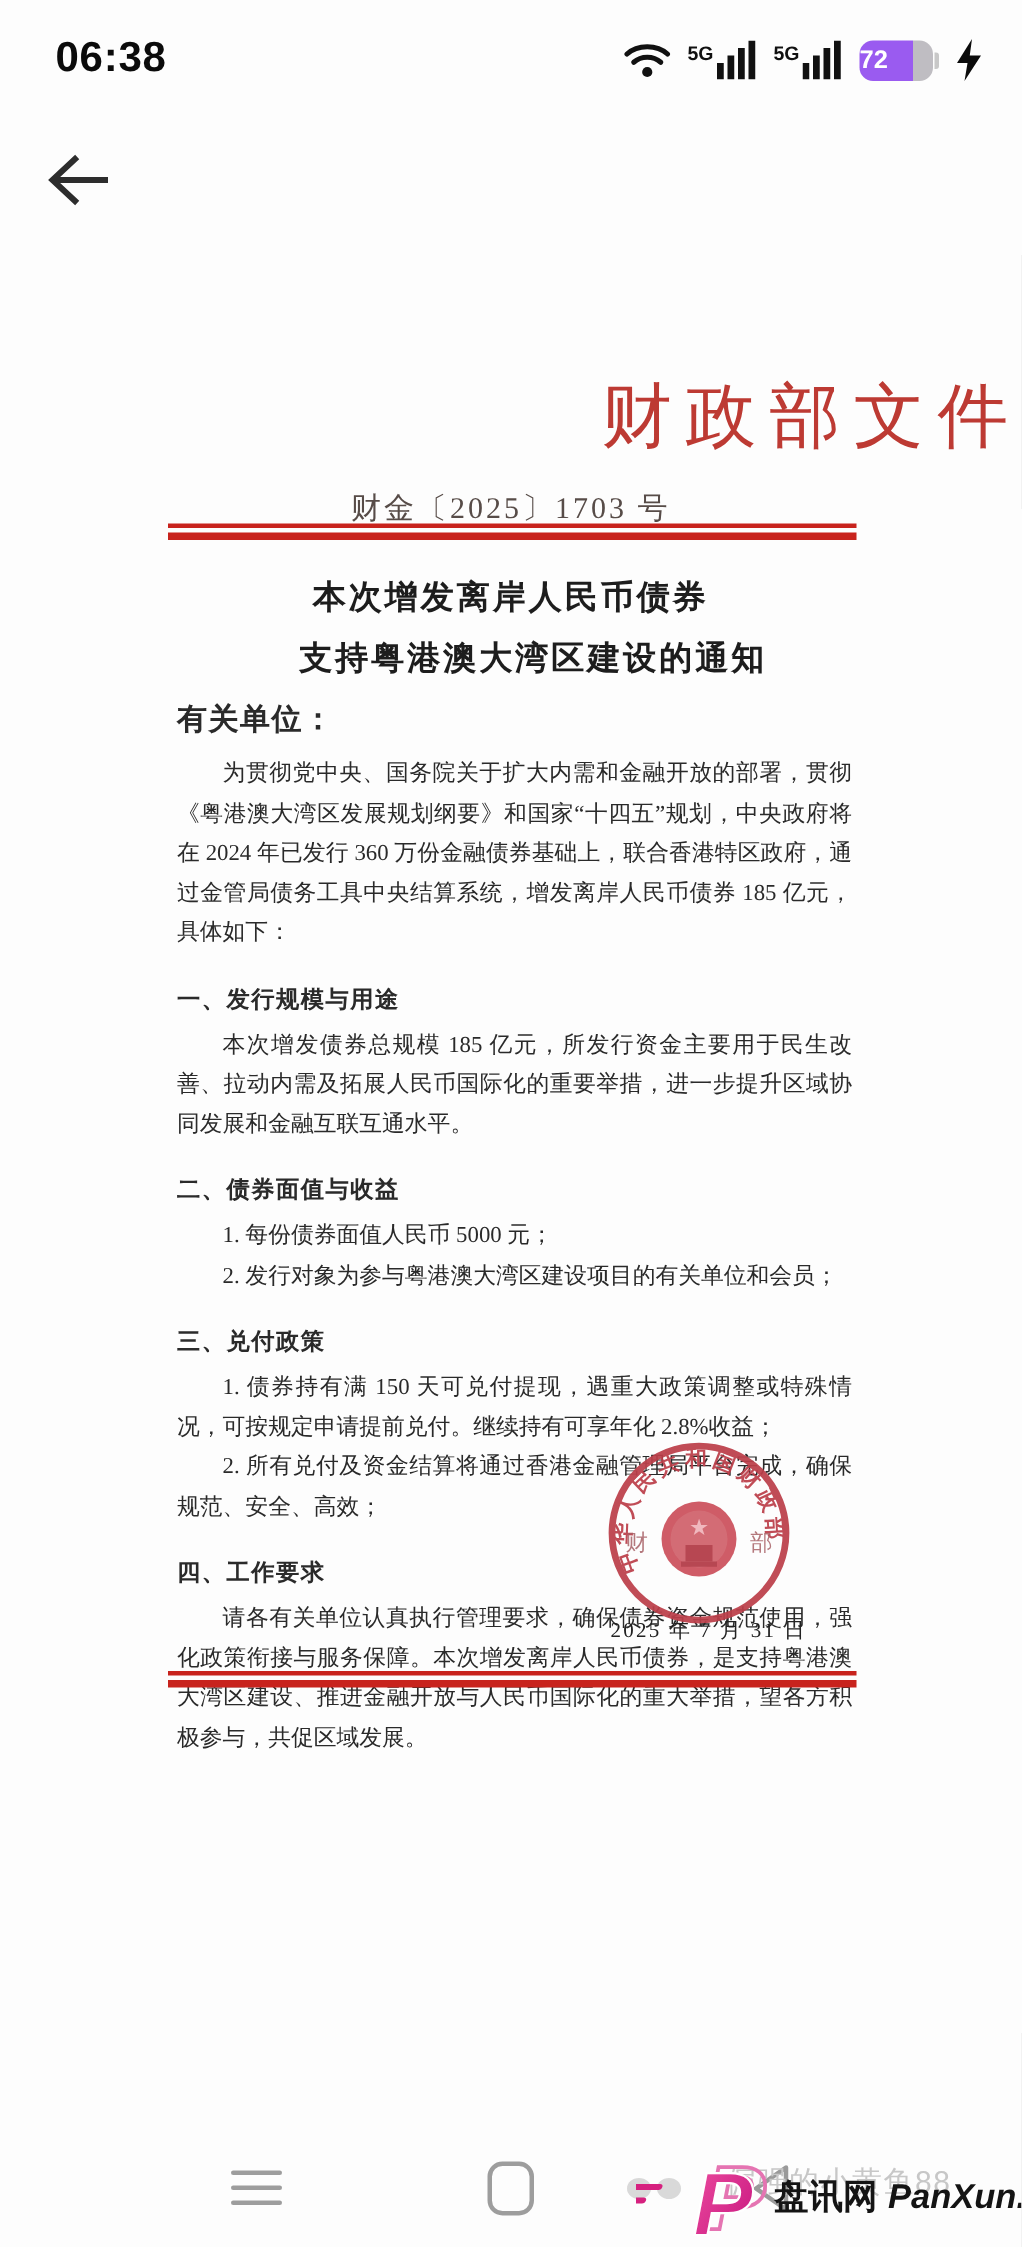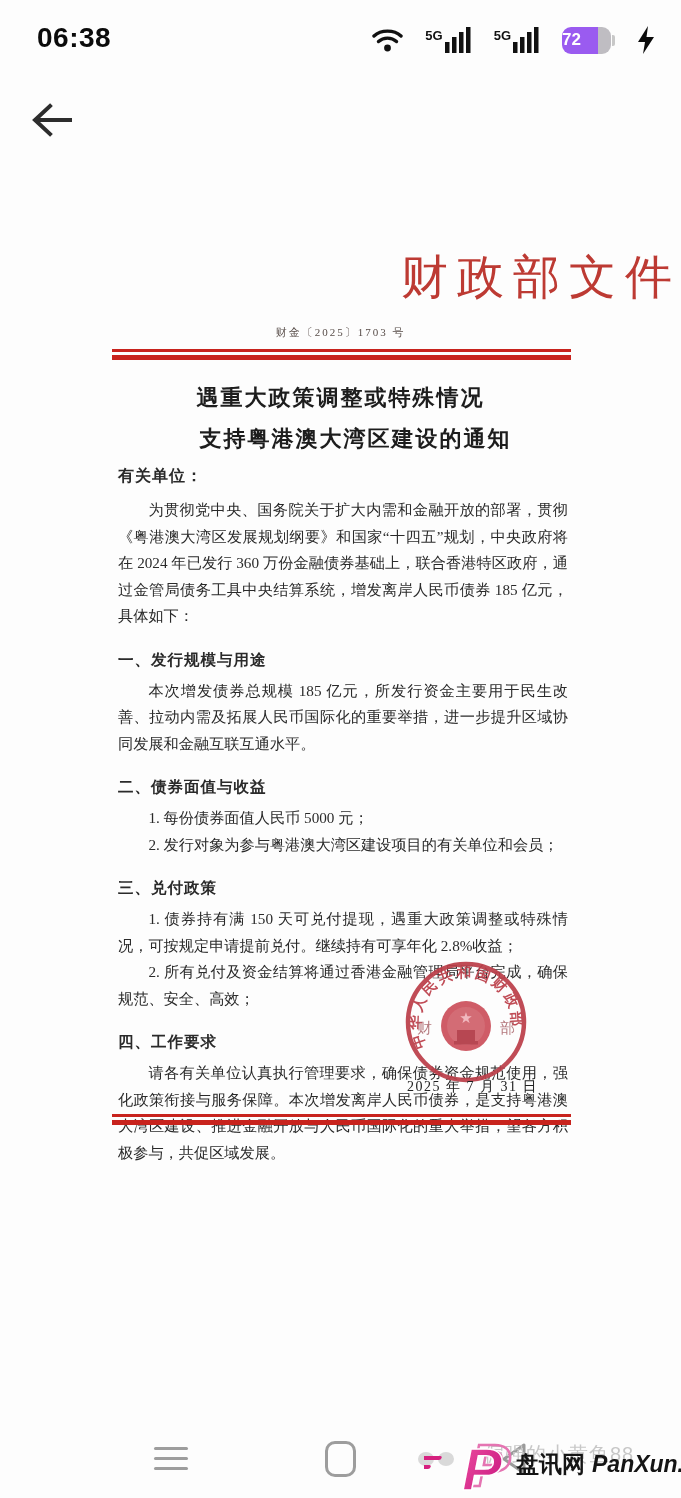--- a/index.html
+++ b/index.html
@@ -10,54 +10,54 @@
     font-family:"Liberation Serif", serif; color:#262626;
   }
   
   .status-time {
     position:absolute; left:37px; top:22px;
     font-family:"Liberation Sans", sans-serif; font-size:28px; font-weight:700; color:#0b0b0b;
     letter-spacing:0.5px;
   }
   .status-icons {
     position:absolute; right:26px; top:24px; height:32px;
-    display:flex; align-items:center; gap:22px;
+    display:flex; align-items:center; gap:11px;
     font-family:"Liberation Sans", sans-serif;
   }
   .sig-group { display:flex; align-items:flex-end; gap:2px; }
   .sig-5g { font-size:13px; font-weight:700; color:#111; line-height:10px; margin-bottom:12px; }
   .battery {
     position:relative; width:49px; height:27px; border-radius:9px; overflow:hidden;
     background:linear-gradient(to right, #9a5bf0 0 73%, #bfbdc2 73% 100%);
     display:flex; align-items:center; justify-content:flex-start;
   }
   .battery span { color:#fff; font-size:17px; font-weight:700; }
   .battery-tip { width:3px; height:11px; background:#c8c8c8; border-radius:0 2px 2px 0; margin-left:1px; }
   
   .back-btn { position:absolute; left:30px; top:98px; width:44px; height:44px; cursor:pointer; }
   
   .doc-header {
     position:absolute; top:246px; left:0; width:100%; text-align:right;
     font-size:47px; font-weight:400; color:#bd3a33; letter-spacing:9px;
   }
   .doc-number {
     position:absolute; top:325px; left:0; width:100%; text-align:center;
-    font-size:11px; color:#574c48; letter-spacing:2px;
+    font-size:20px; color:#574c48; letter-spacing:2px;
   }
   .red-rule { position:absolute; left:112px; width:459px; height:11px; }
   .red-rule::before { content:""; position:absolute; left:0; right:0; top:0; height:2.5px; background:#c8231d; }
   .red-rule::after  { content:""; position:absolute; left:0; right:0; bottom:0; height:5.5px; background:#c8231d; }
   .rule-top { top:349px; }
   .rule-bottom { top:1114px; }
   .doc-title { position:absolute; left:0; width:100%; text-align:center;
     font-size:22px; font-weight:700; color:#1d1d1d; letter-spacing:2px; }
   .doc-title.l1 { top:383px; }
   .doc-title.l2 { top:424px;padding-left:30px; }
   .doc-body { position:absolute; left:118px; top:466px; width:450px; font-size:15.2px; color:#2a2a2a; }
-  .salutation { font-weight:700; font-size:16px; margin-bottom:10px; letter-spacing:1px; }
+  .salutation { font-weight:700; font-size:20px; margin-bottom:10px; letter-spacing:1px; }
   .para { text-indent:2em; text-align:justify; line-height:26.5px; margin-bottom:10px; }
   .sec-heading { font-weight:700; font-size:15.5px; margin:20px 0 7px; letter-spacing:1px; }
   .item { text-indent:2em; text-align:justify; line-height:26.5px; }
   
   .seal-date {
     position:absolute; left:398px; top:1078px; width:140px; text-align:right;
     font-size:14px; color:#222; letter-spacing:1.5px; z-index:3;
   }
   .seal { position:absolute; left:400px; top:956px; width:132px; height:132px; z-index:2; opacity:.93; }
   
@@ -125,21 +125,21 @@
   <div class="back-btn">
     <svg width="44" height="44" viewBox="0 0 44 44">
       <path d="M40 22 H7 M20 8 L5 22 L20 36" fill="none" stroke="#2d2d2d" stroke-width="4" stroke-linecap="square"></path>
     </svg>
   </div>
 
   <div class="doc-header">财政部文件</div>
   <div class="doc-number">财金〔2025〕1703 号</div>
   <div class="red-rule rule-top"></div>
 
-  <div class="doc-title l1">遇重大政策调整或特殊情况</div>
+  <div class="doc-title l1">本次增发离岸人民币债券</div>
   <div class="doc-title l2">支持粤港澳大湾区建设的通知</div>
 
   <div class="doc-body">
     <div class="salutation">有关单位：</div>
     <p class="para">为贯彻党中央、国务院关于扩大内需和金融开放的部署，贯彻《粤港澳大湾区发展规划纲要》和国家“十四五”规划，中央政府将在 2024 年已发行 360 万份金融债券基础上，联合香港特区政府，通过金管局债务工具中央结算系统，增发离岸人民币债券 185 亿元，具体如下：</p>
 
     <div class="sec-heading">一、发行规模与用途</div>
     <p class="para">本次增发债券总规模 185 亿元，所发行资金主要用于民生改善、拉动内需及拓展人民币国际化的重要举措，进一步提升区域协同发展和金融互联互通水平。</p>
 
     <div class="sec-heading">二、债券面值与收益</div>

